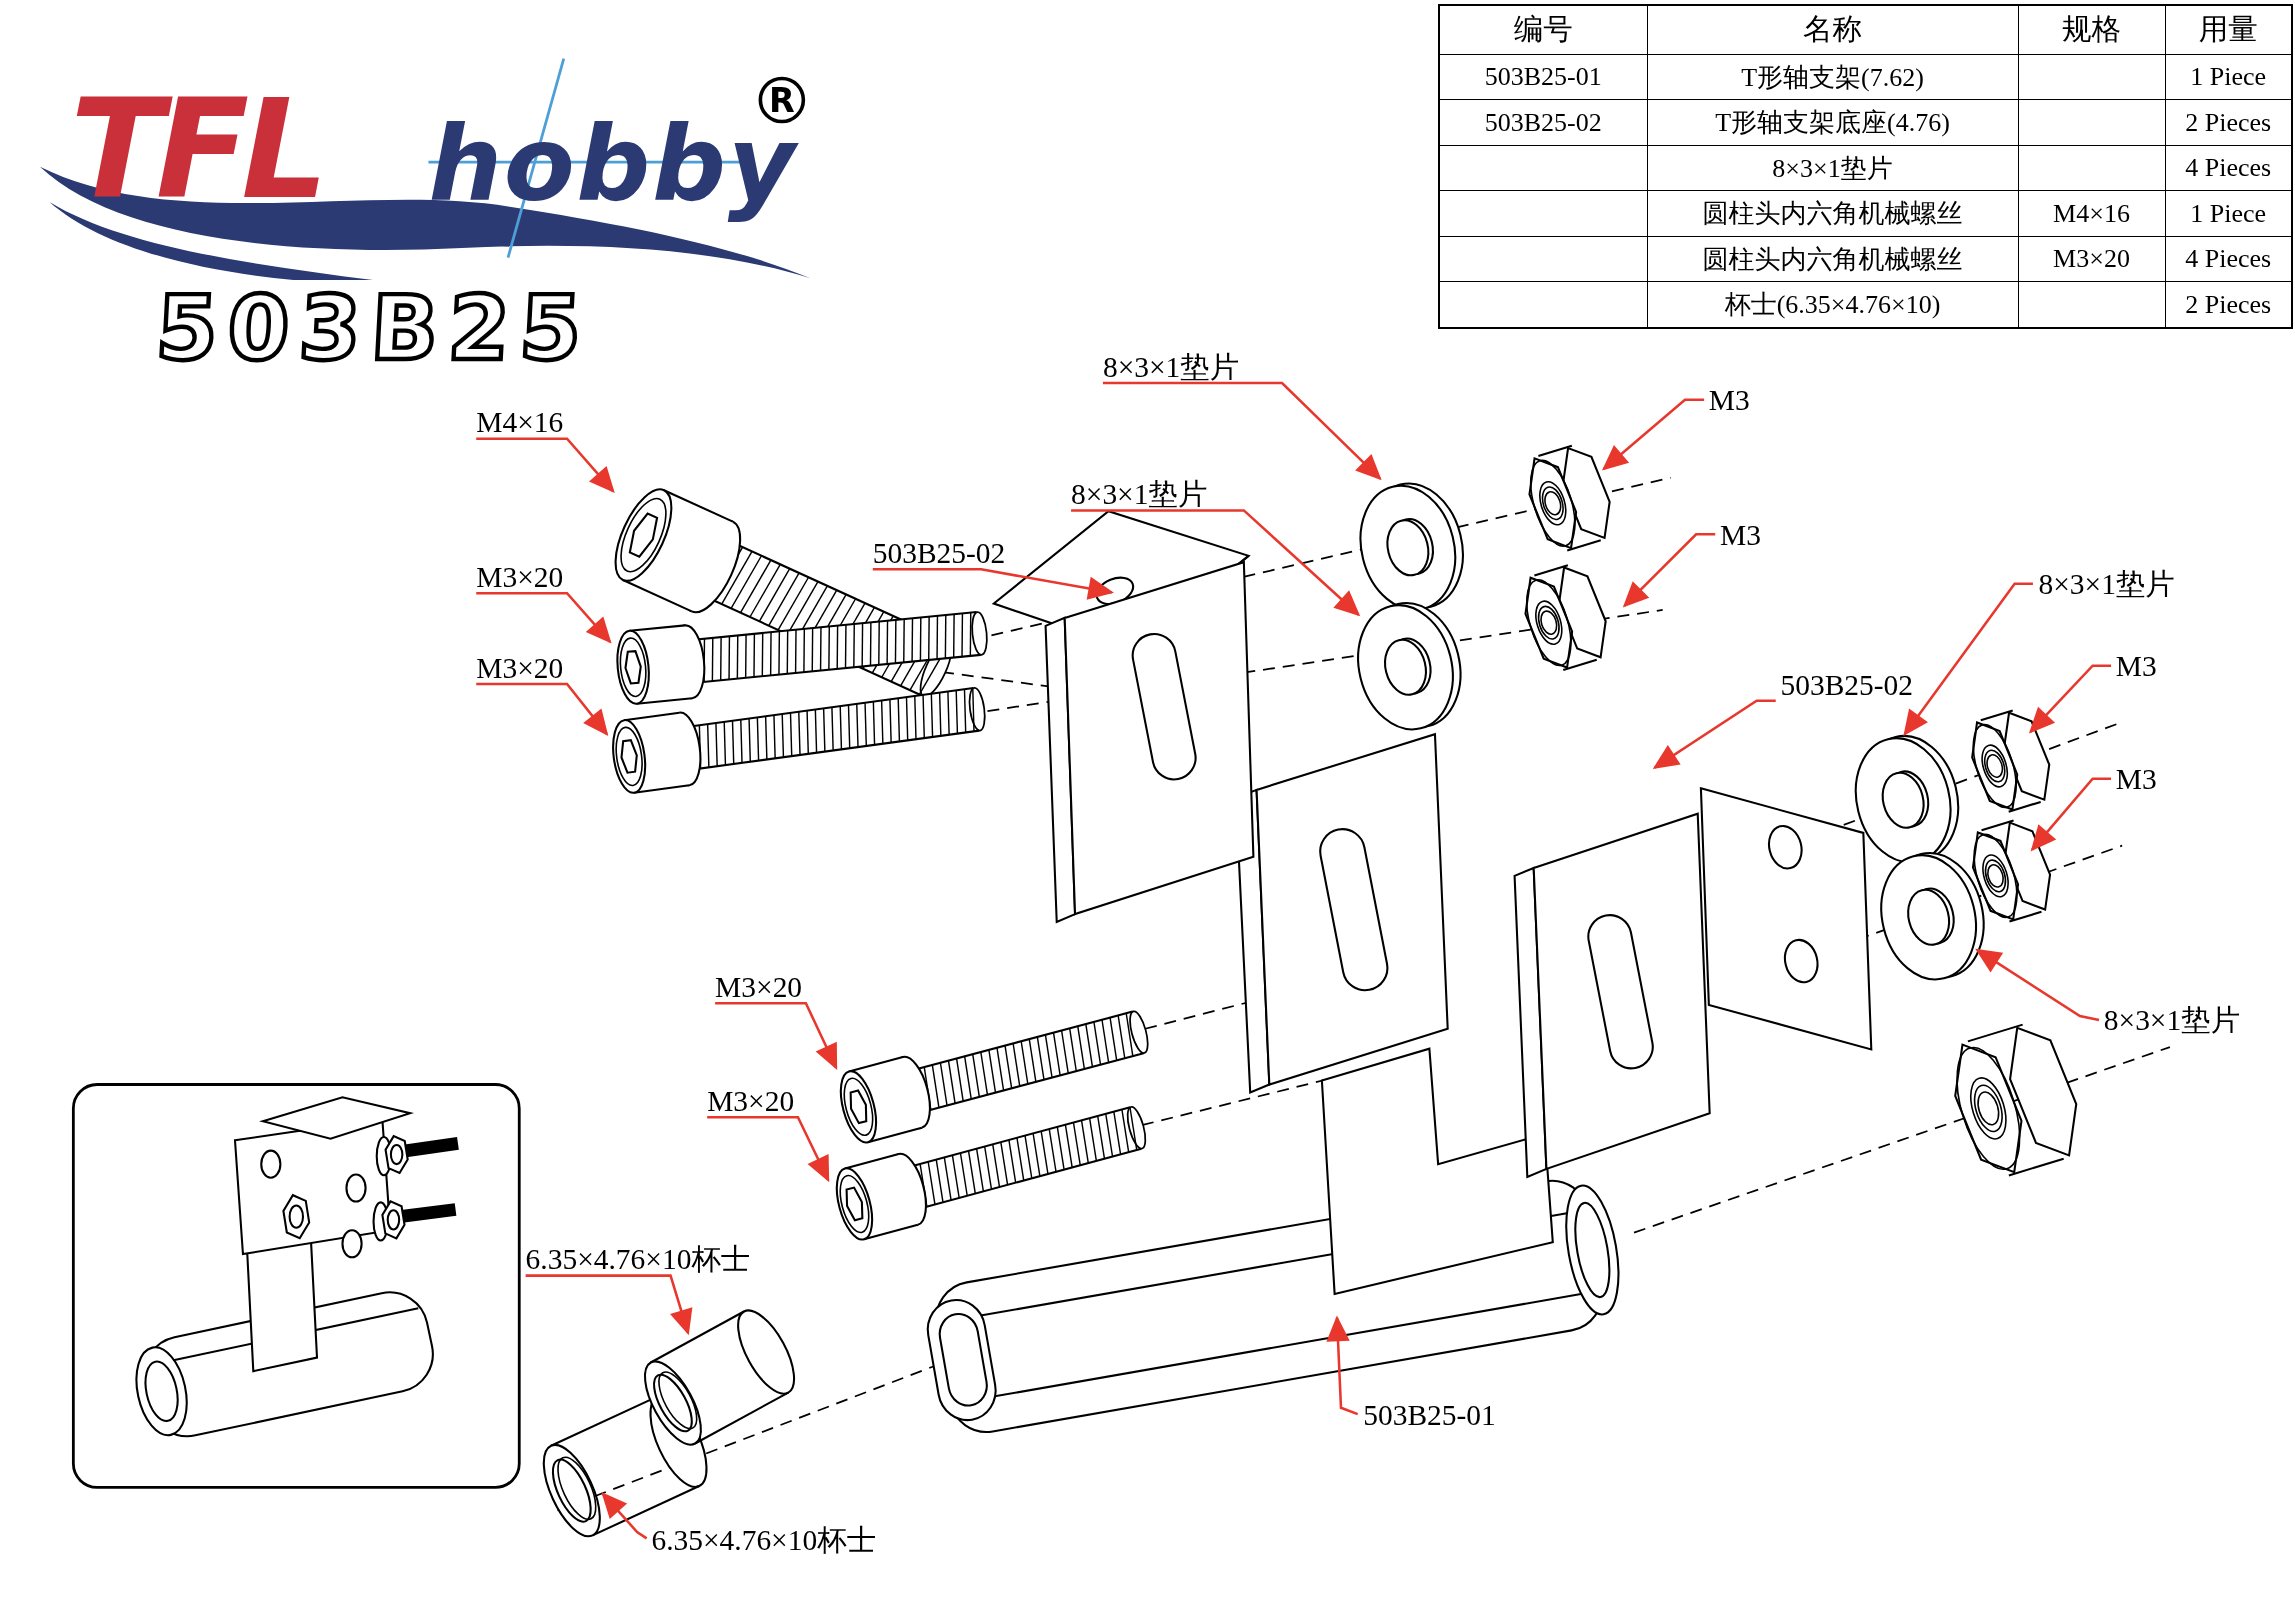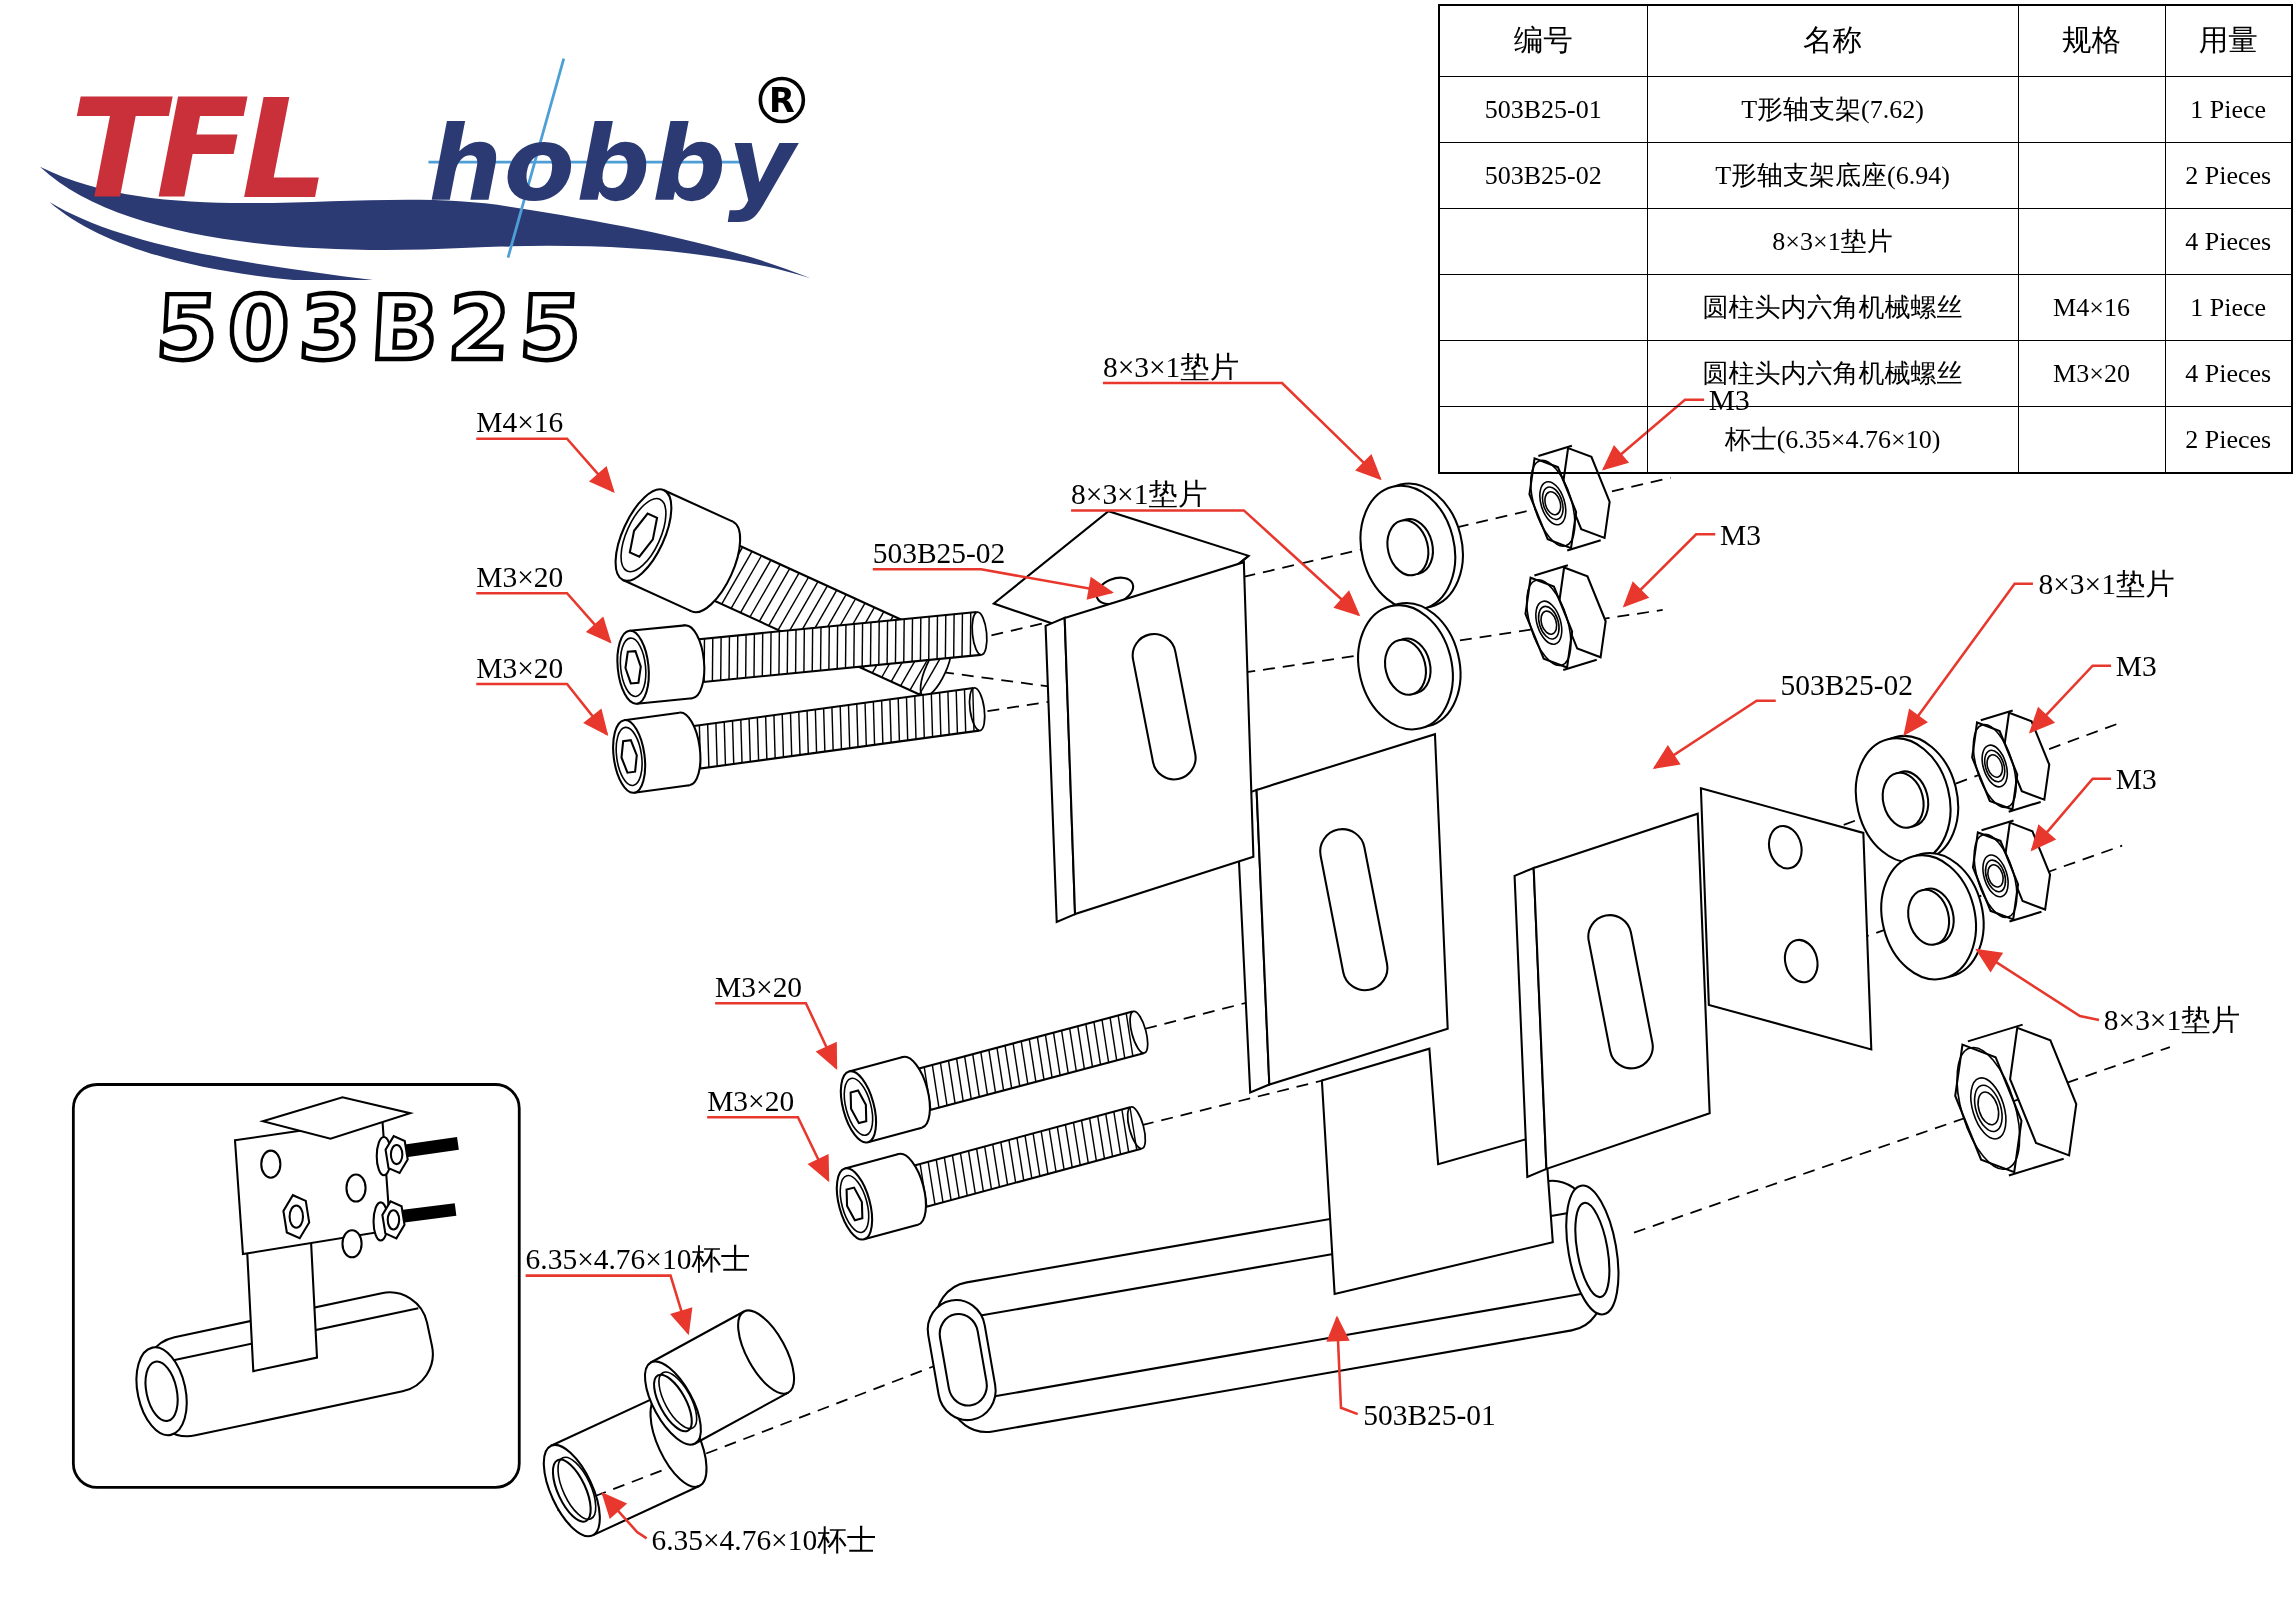--- a/index.html
+++ b/index.html
@@ -8,21 +8,21 @@
     font-family:"Liberation Serif","DejaVu Serif",serif;
   }
   #diagram{position:absolute;left:0;top:0}
   
   #parts-table{
     position:absolute;left:1438px;top:4px;width:854px;height:325px;
     border-collapse:collapse;table-layout:fixed;border:2.4px solid #000;
   }
   #parts-table th,#parts-table td{
     border:1.6px solid #000;text-align:center;vertical-align:middle;
-    font-size:26px;font-weight:normal;padding:15px;white-space:nowrap;overflow:hidden;
+    font-size:26px;font-weight:normal;padding:4px;white-space:nowrap;overflow:hidden;
     font-family:"Liberation Serif","DejaVu Serif",serif;color:#000;
   }
   #parts-table th{font-size:29.5px}
   
   #logo{position:absolute;left:32px;top:41px}
   
   #model{
     position:absolute;left:156px;top:280px;
     font-family:"DejaVu Sans","Liberation Sans",sans-serif;
     font-size:89px;font-weight:800;letter-spacing:9.6px;line-height:1.1;
@@ -531,21 +531,21 @@
     </thead>
   <tbody id="pt-body">
       <tr style="height: 36px;">
         <td>503B25-01</td>
         <td>T形轴支架(7.62)</td>
         <td></td>
         <td>1 Piece</td>
       </tr>
       <tr style="height: 36px;">
         <td>503B25-02</td>
-        <td>T形轴支架底座(6.94)</td>
+        <td>T形轴支架底座(4.76)</td>
         <td></td>
         <td>2 Pieces</td>
       </tr>
       <tr style="height: 36px;">
         <td></td>
         <td>8×3×1垫片</td>
         <td></td>
         <td>4 Pieces</td>
       </tr>
       <tr style="height: 36px;">

